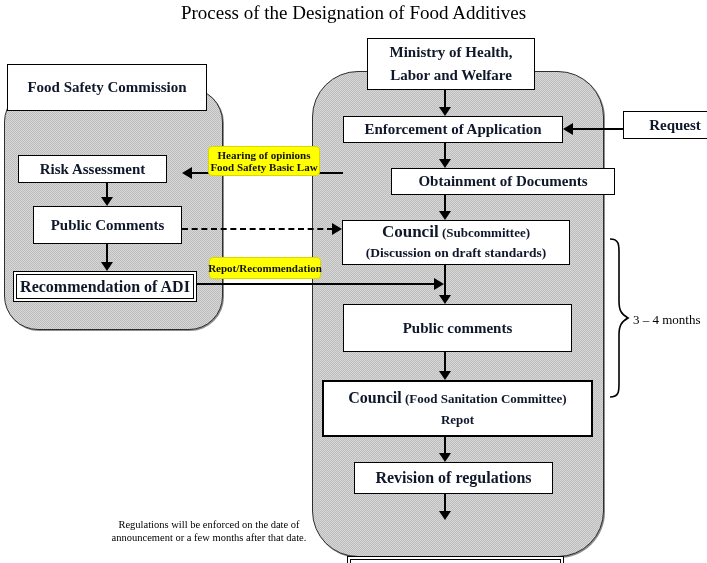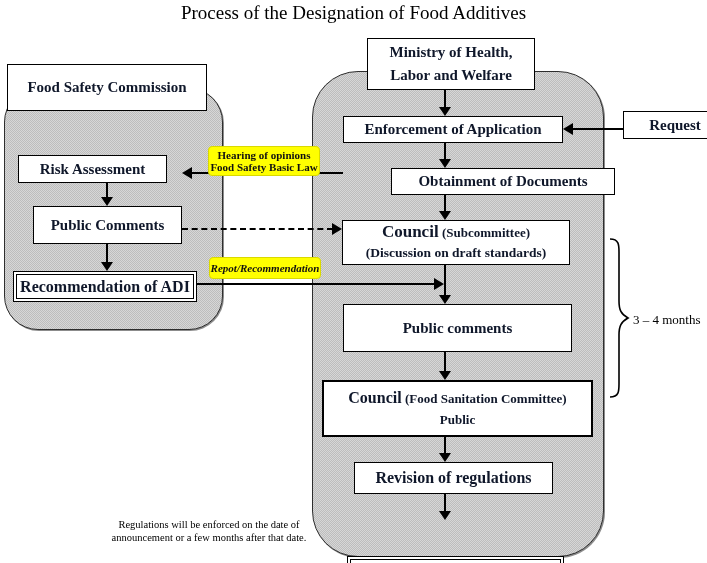--- a/index.html
+++ b/index.html
@@ -152,37 +152,37 @@
   </div>
 
   <div class="box z5" style="left:343px; top:304px; width:229px; height:48px; font-size:15px; line-height:22px;">
     <span>Public comments</span>
   </div>
 
   <div class="box thick z5" style="left:322px; top:380px; width:271px; height:57px; font-size:13px; line-height:21px;">
     <span>
       <span style="font-size:16px;">Council</span>&nbsp;<span>(Food Sanitation Committee)</span>
     </span>
-    <span>Public</span>
+    <span>Repot</span>
   </div>
 
   <div class="box z5" style="left:354px; top:462px; width:199px; height:32px; font-size:16px;">
     <span>Revision of regulations</span>
   </div>
 
   <div class="box dbl z5" style="left:347px; top:520px; width:217px; height:33px; font-size:15px;margin-top:36px;">
     <span>Enforcement</span>
   </div>
 
   <div class="callout" style="left:208px; top:146px; width:112px; height:30px;">
     <span>Hearing of opinions</span>
     <span>Food Safety Basic Law</span>
   </div>
 
-  <div class="callout" style="left:209px; top:257px; width:112px; height:22px;font-style:italic;">
+  <div class="callout" style="left:209px; top:257px; width:112px; height:22px;">
     <span>Repot/Recommendation</span>
   </div>
 
   <svg style="position:absolute; left:606px; top:237px; z-index:4;" width="24" height="162" viewBox="0 0 24 162">
     <path d="M4 2 C13 2 13 8 13 15 L13 64 C13 73 15 77 22 81 C15 85 13 89 13 98 L13 147 C13 154 13 160 4 160" fill="none" stroke="#000" stroke-width="1.6"></path>
   </svg>
   <div class="duration" style="left:633px; top:312px;">3 – 4 months</div>
 
   <div class="note" style="left:95px; top:518px; width:228px;">
     <span>Regulations will be enforced on the date of</span><br>

